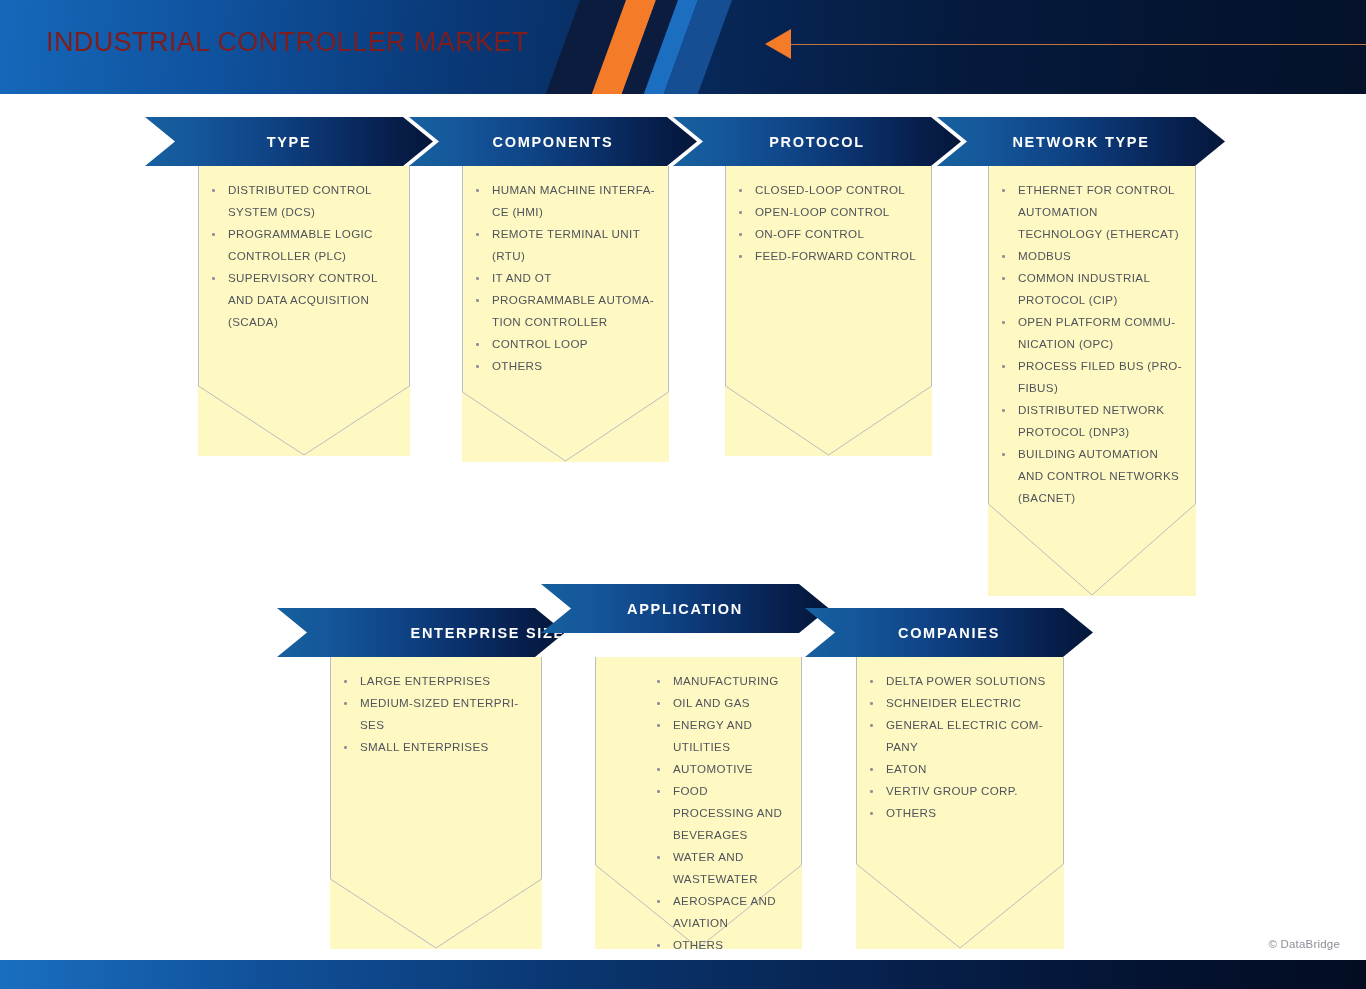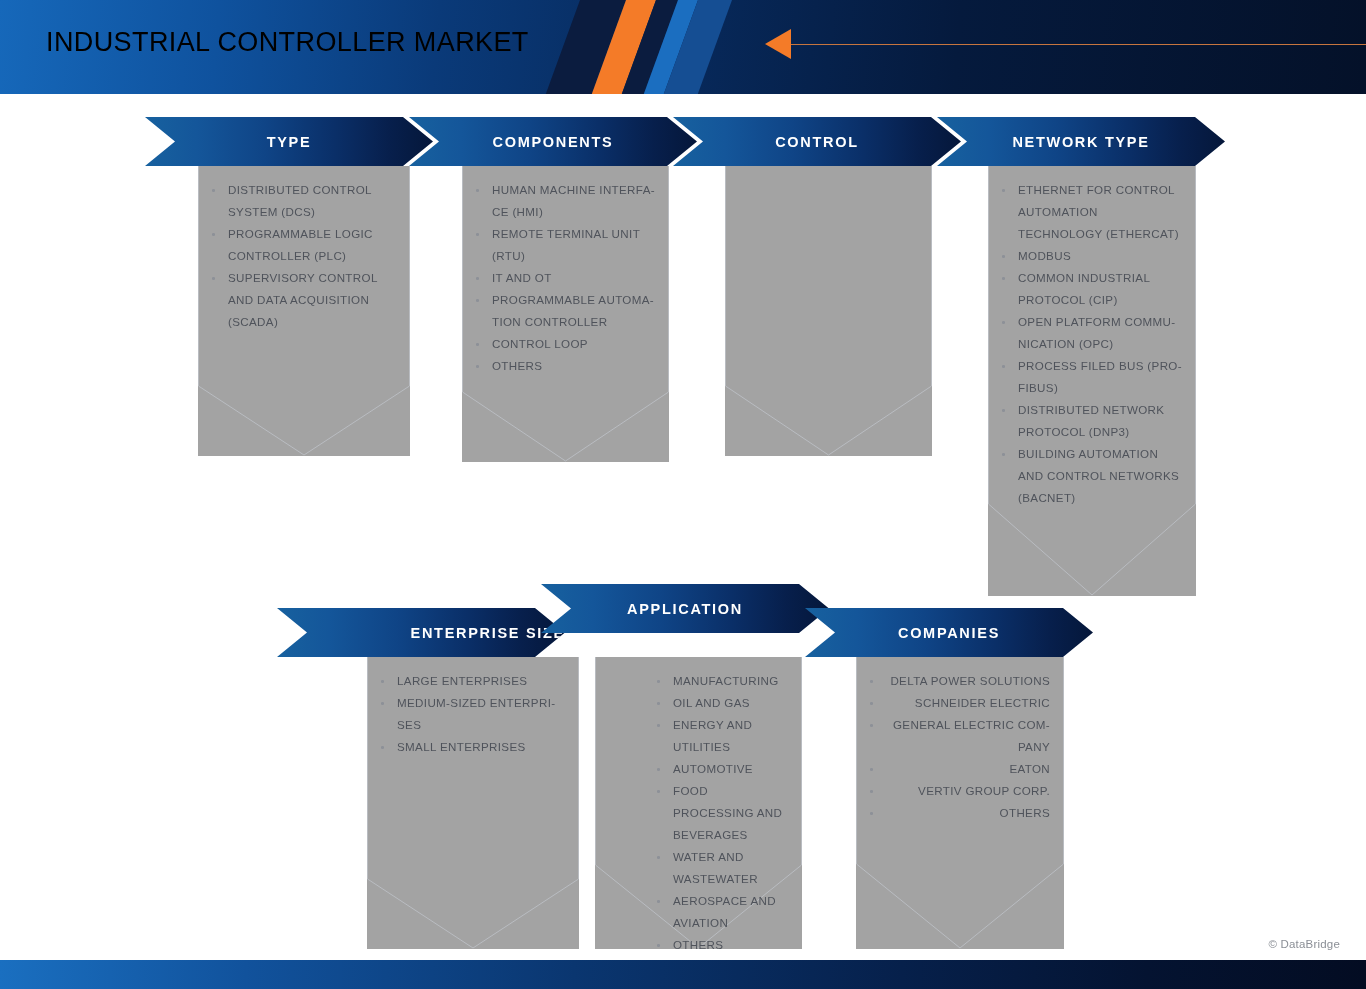--- a/index.html
+++ b/index.html
@@ -22,21 +22,21 @@
     background: linear-gradient(95deg, #1668ba 0%, #0f529e 16%, #0a3a79 32%, #07295b 50%, #051a3d 70%, #041129 100%);
   }
   .hdr-stripe { position: absolute; top: -30px; height: 170px; transform: skewX(-20deg); }
   .hdr-stripe.orange { background: #f47b28; }
   .hdr-stripe.blue-dark { background: #0b1c3f; }
   .hdr-stripe.blue-mid { background: #154e93; }
   .hdr-stripe.blue-light { background: #1b6ec0; }
 
   .header-title {
     position: absolute; left: 46px; top: 27px;
-    color: #000000; font-size: 27px; letter-spacing: 0.4px;
+    color: #7f1d1d; font-size: 27px; letter-spacing: 0.4px;
     font-weight: 400; white-space: nowrap;
   }
   .hdr-rule {
     position: absolute; left: 790px; top: 44px; width: 576px; height: 1px;
     background: #c6753f;
   }
   .hdr-arrow {
     position: absolute; left: 765px; top: 29px;
     width: 0; height: 0;
     border-top: 15px solid transparent;
@@ -65,21 +65,21 @@
     white-space: nowrap;
   }
   .banner.first {
     clip-path: polygon(0 0, calc(100% - 30px) 0, 100% 50%, calc(100% - 30px) 100%, 0 100%, 30px 50%);
   }
   .banner-label { pointer-events: none; }
 
   
   .box {
     position: absolute;
-    background: #a3a3a3;
+    background: #fef9c3;
   }
   .box-edges {
     position: absolute; inset: 0;
     pointer-events: none;
   }
   .box ul {
     position: relative;
     list-style: none;
     padding: 13px 14px 0 30px;
   }
@@ -144,26 +144,32 @@
       <li>HUMAN MACHINE INTERFA-CE (HMI)</li>
       <li>REMOTE TERMINAL UNIT (RTU)</li>
       <li>IT AND OT</li>
       <li>PROGRAMMABLE AUTOMA-TION CONTROLLER</li>
       <li>CONTROL LOOP</li>
       <li>OTHERS</li>
     </ul>
   </div>
 
   <div class="banner" style="left:673px; top:117px; width:288px;">
-    <span class="banner-label">CONTROL</span>
+    <span class="banner-label">PROTOCOL</span>
   </div>
   <div class="box" style="left:725px; top:166px; width:207px; height:290px;">
     <svg class="box-edges" viewBox="0 0 207 290" preserveAspectRatio="none">
       <path d="M0.5 0 L0.5 220 L103.5 289 L206.5 220 L206.5 0" fill="none" stroke="#b9bcc1" stroke-width="1"></path>
     </svg>
+    <ul>
+      <li>CLOSED-LOOP CONTROL</li>
+      <li>OPEN-LOOP CONTROL</li>
+      <li>ON-OFF CONTROL</li>
+      <li>FEED-FORWARD CONTROL</li>
+    </ul>
   </div>
 
   <div class="banner" style="left:937px; top:117px; width:288px;">
     <span class="banner-label">NETWORK TYPE</span>
   </div>
   <div class="box" style="left:988px; top:166px; width:208px; height:430px;">
     <svg class="box-edges" viewBox="0 0 208 430" preserveAspectRatio="none">
       <path d="M0.5 0 L0.5 338 L104 429 L207.5 338 L207.5 0" fill="none" stroke="#b9bcc1" stroke-width="1"></path>
     </svg>
     <ul>
@@ -173,21 +179,21 @@
       <li>OPEN PLATFORM COMMU-NICATION (OPC)</li>
       <li>PROCESS FILED BUS (PRO-FIBUS)</li>
       <li>DISTRIBUTED NETWORK PROTOCOL (DNP3)</li>
       <li>BUILDING AUTOMATION AND CONTROL NETWORKS (BACNET)</li>
     </ul>
   </div>
 
   <div class="banner first" style="left:277px; top:608px; width:288px;justify-content:flex-end;">
     <span class="banner-label">ENTERPRISE SIZE</span>
   </div>
-  <div class="box" style="left:330px; top:657px; width:212px; height:292px;margin-left:37px;">
+  <div class="box" style="left:330px; top:657px; width:212px; height:292px;">
     <svg class="box-edges" viewBox="0 0 212 292" preserveAspectRatio="none">
       <path d="M0.5 0 L0.5 222 L106 291 L211.5 222 L211.5 0" fill="none" stroke="#b9bcc1" stroke-width="1"></path>
     </svg>
     <ul>
       <li>LARGE ENTERPRISES</li>
       <li>MEDIUM-SIZED ENTERPRI-SES</li>
       <li>SMALL ENTERPRISES</li>
     </ul>
   </div>
 
@@ -206,21 +212,21 @@
       <li>FOOD PROCESSING AND BEVERAGES</li>
       <li>WATER AND WASTEWATER</li>
       <li>AEROSPACE AND AVIATION</li>
       <li>OTHERS</li>
     </ul>
   </div>
 
   <div class="banner" style="left:805px; top:608px; width:288px;">
     <span class="banner-label">COMPANIES</span>
   </div>
-  <div class="box" style="left:856px; top:657px; width:208px; height:292px;text-align:right;">
+  <div class="box" style="left:856px; top:657px; width:208px; height:292px;">
     <svg class="box-edges" viewBox="0 0 208 292" preserveAspectRatio="none">
       <path d="M0.5 0 L0.5 207 L104 291 L207.5 207 L207.5 0" fill="none" stroke="#b9bcc1" stroke-width="1"></path>
     </svg>
     <ul>
       <li>DELTA POWER SOLUTIONS</li>
       <li>SCHNEIDER ELECTRIC</li>
       <li>GENERAL ELECTRIC COM-PANY</li>
       <li>EATON</li>
       <li>VERTIV GROUP CORP.</li>
       <li>OTHERS</li>

